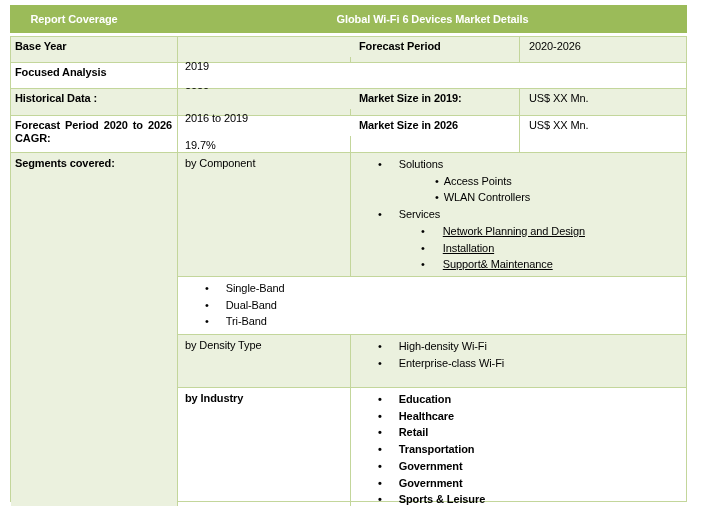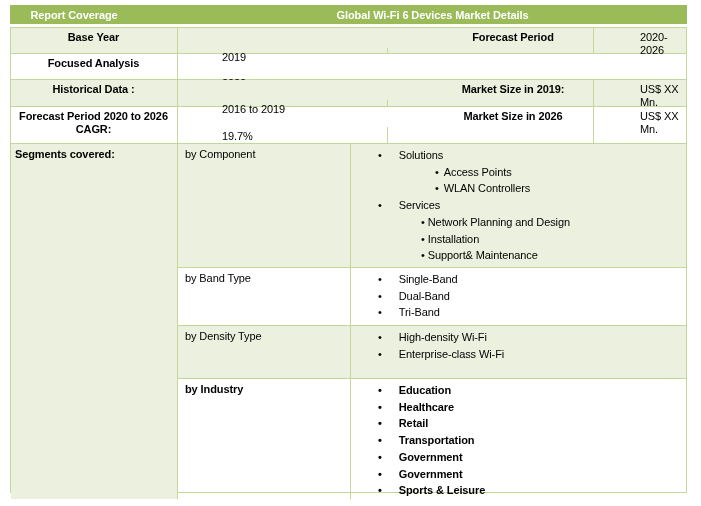--- a/index.html
+++ b/index.html
@@ -15,62 +15,62 @@
   body{
     width:701px;height:506px;
     font-family:"Liberation Sans", sans-serif;
     color:var(--text);
   }
   .canvas{
     position:relative;width:701px;height:506px;background:var(--page-bg);overflow:hidden;
   }
   .tbl{position:absolute;left:10px;top:5px;width:677px;}
   .thead{
-    display:flex;height:19px;background:var(--header-bg);
+    display:flex;height:28px;background:var(--header-bg);
     color:var(--header-text);font-weight:bold;font-size:11px;
     align-items:center;margin-bottom:3px;letter-spacing:-0.1px;
   }
   .th1{width:168px;text-align:center;padding-right:40px;}
   .th2{flex:1;text-align:center;}
   .tbody{
     display:flex;flex-direction:column;
     height:466px;border:1px solid var(--border);
     font-size:11px;letter-spacing:-0.1px;
   }
-  .row{display:flex;border-bottom:1px solid var(--border);gap:37px;}
+  .row{display:flex;border-bottom:1px solid var(--border);}
   .r0{height:26px}.r1{height:26px}.r2{height:27px}.r3{height:38px}
   .shaded{background:var(--shade);}
   .cell{padding-top:3px;line-height:13px;}
   .c1{width:167px;border-right:1px solid var(--border);padding-left:4px;padding-right:5px;text-align:justify;}
   .c2{width:173px;border-right:1px solid var(--border);padding-left:7px;margin-top:20px;}
   .c2.merged{flex:1;border-right:none;}
   .c3{width:169px;border-right:1px solid var(--border);padding-left:8px;}
   .c4{flex:1;padding-left:9px;}
-  .label{font-weight:bold;text-align:center;}
+  .label{font-weight:bold;}
   .seg-row{display:flex;flex:1;border-bottom:none;}
   .seg-label-cell{
     width:167px;border-right:1px solid var(--border);
     background:var(--shade);font-weight:bold;
     padding:4px 5px 0 4px;line-height:13px;
   }
   .seg-right{flex:1;display:flex;flex-direction:column;}
   .seg-group{display:flex;border-bottom:1px solid var(--border);}
   .g0{height:124px}.g1{height:58px}.g2{height:53px}
   .g3{flex:1;border-bottom:none;font-weight:bold;}
   .seg-group-label{width:173px;border-right:1px solid var(--border);padding:4px 0 0 7px;line-height:13px;}
   .seg-items{flex:1;padding-top:3px;}
   .item{display:flex;line-height:16.7px;}
   .item .b{flex:0 0 auto;}
   .item .t{flex:0 0 auto;}
   .l1 .b{margin-left:27px;}
   .l1 .t{margin-left:17px;}
   .l2a .b{margin-left:84px;}
   .l2a .t{margin-left:5px;}
   .l2b .b{margin-left:70px;}
-  .l2b .t{margin-left:3px;}
+  .l2b .t{margin-left:18px;text-decoration:underline;}
 </style>
 </head>
 <body>
 
 <div class="canvas">
   <div class="tbl">
     <div class="thead">
       <div class="th1">Report Coverage</div>
       <div class="th2">Global Wi-Fi 6 Devices Market Details</div>
     </div>
@@ -127,21 +127,20 @@
                   <span class="b">•</span>
                   <span class="t">Installation</span>
                 </div>
                 <div class="item l2b">
                   <span class="b">•</span>
                   <span class="t">Support&amp; Maintenance</span>
                 </div>
               </div>
             </div>
             <div class="seg-group g1">
-              <div class="seg-group-label">by Band Type</div>
               <div class="seg-items">
                 <div class="item l1">
                   <span class="b">•</span>
                   <span class="t">Single-Band</span>
                 </div>
                 <div class="item l1">
                   <span class="b">•</span>
                   <span class="t">Dual-Band</span>
                 </div>
                 <div class="item l1">

